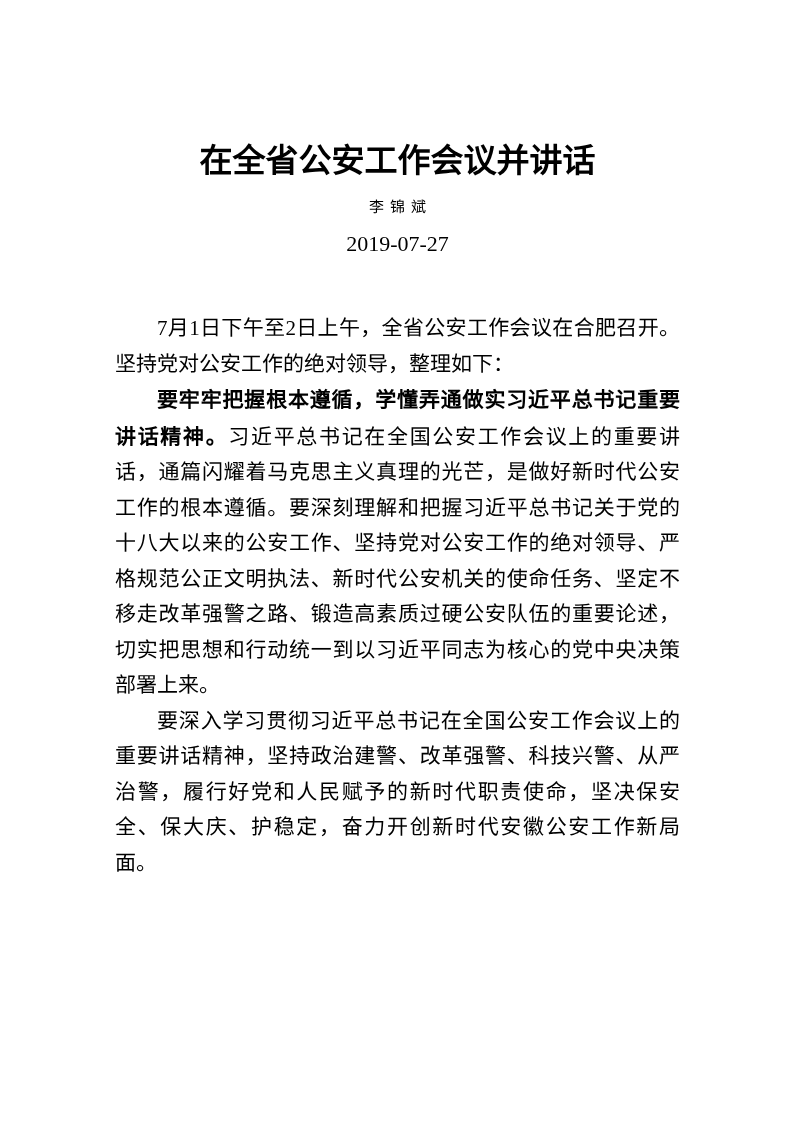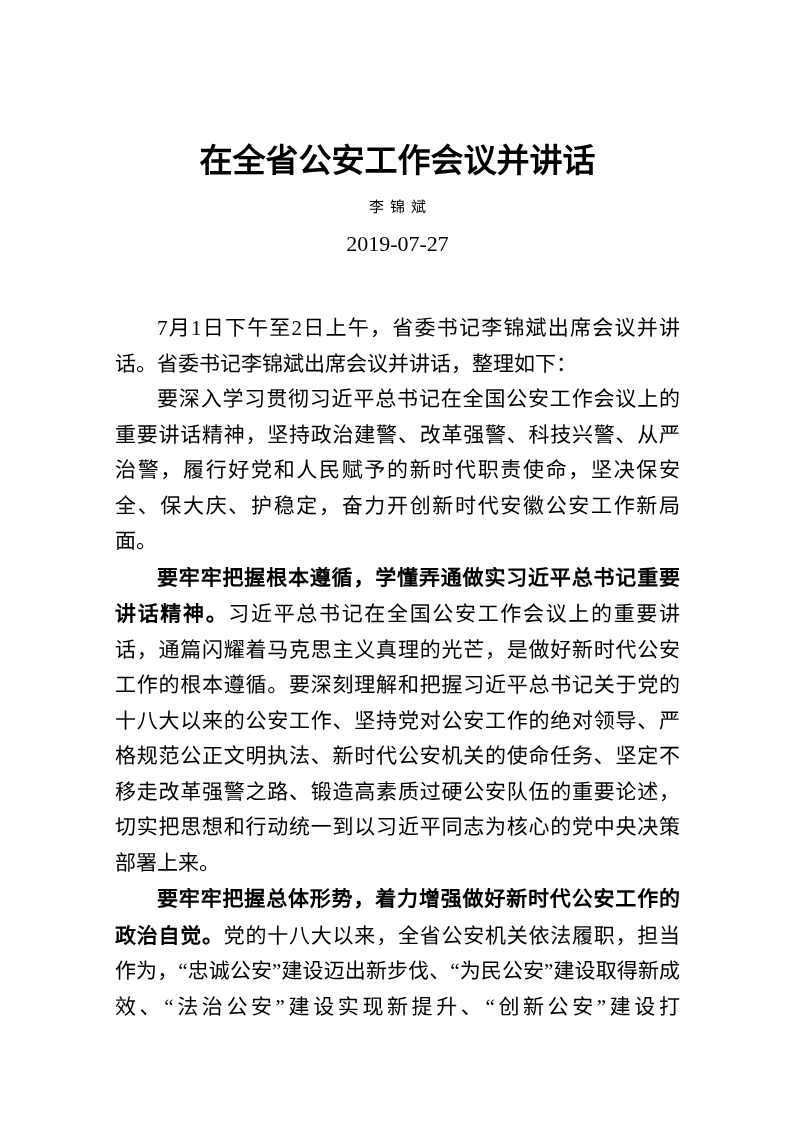--- a/index.html
+++ b/index.html
@@ -72,23 +72,22 @@
   <div class="content">
 
     <h1 class="doc-title">在全省公安工作会议并讲话</h1>
 
     <div class="doc-author">李锦斌</div>
 
     <div class="doc-date">2019-07-27</div>
 
     <div class="doc-body">
 
-      <p><span>7月1日下午至2日上午，省委书记李锦斌出席会议并讲话。省委书记李锦斌出席会议并讲话，整理如下：</span></p>
+      <p><span>7月1日下午至2日上午，全省公安工作会议在合肥召开。坚持党对公安工作的绝对领导，整理如下：</span></p>
+
+      <p><span class="lead">要牢牢把握根本遵循，学懂弄通做实习近平总书记重要讲话精神。</span><span>习近平总书记在全国公安工作会议上的重要讲话，通篇闪耀着马克思主义真理的光芒，是做好新时代公安工作的根本遵循。要深刻理解和把握习近平总书记关于党的十八大以来的公安工作、坚持党对公安工作的绝对领导、严格规范公正文明执法、新时代公安机关的使命任务、坚定不移走改革强警之路、锻造高素质过硬公安队伍的重要论述，切实把思想和行动统一到以习近平同志为核心的党中央决策部署上来。</span></p>
 
       <p><span>要深入学习贯彻习近平总书记在全国公安工作会议上的重要讲话精神，坚持政治建警、改革强警、科技兴警、从严治警，履行好党和人民赋予的新时代职责使命，坚决保安全、保大庆、护稳定，奋力开创新时代安徽公安工作新局面。</span></p>
 
-      <p><span class="lead">要牢牢把握根本遵循，学懂弄通做实习近平总书记重要讲话精神。</span><span>习近平总书记在全国公安工作会议上的重要讲话，通篇闪耀着马克思主义真理的光芒，是做好新时代公安工作的根本遵循。要深刻理解和把握习近平总书记关于党的十八大以来的公安工作、坚持党对公安工作的绝对领导、严格规范公正文明执法、新时代公安机关的使命任务、坚定不移走改革强警之路、锻造高素质过硬公安队伍的重要论述，切实把思想和行动统一到以习近平同志为核心的党中央决策部署上来。</span></p>
-
-      <p class="cut"><span class="lead">要牢牢把握总体形势，着力增强做好新时代公安工作的政治自觉。</span><span>党的十八大以来，全省公安机关依法履职，担当作为，“忠诚公安”建设迈出新步伐、“为民公安”建设取得新成效、“法治公安”建设实现新提升、“创新公安”建设打</span></p>
 
     </div>
   </div>
 </div>
 
 </body></html>

